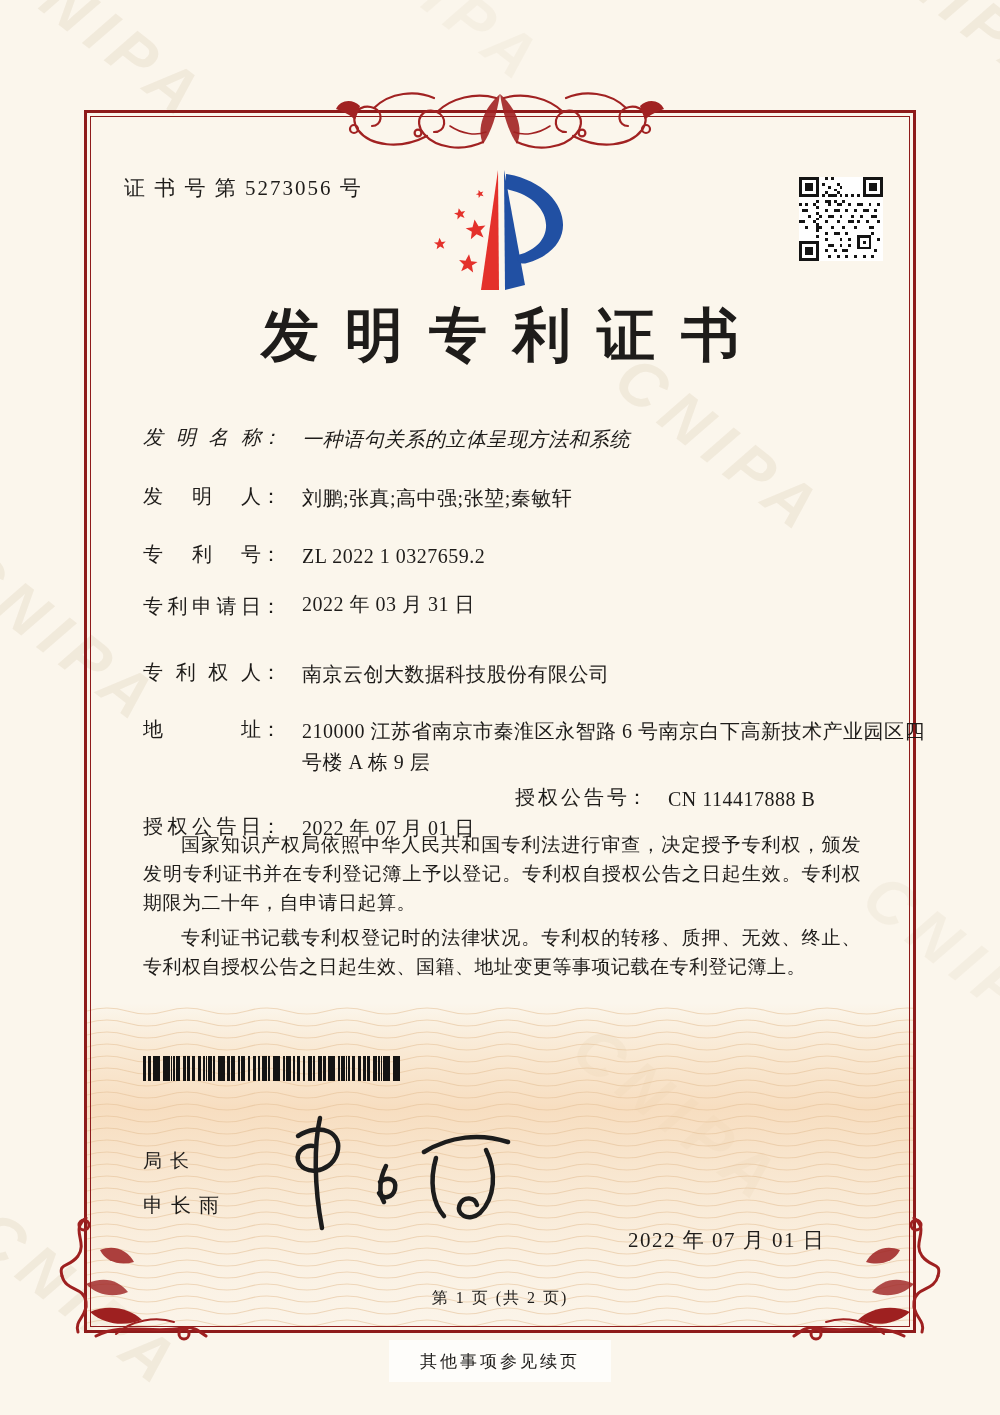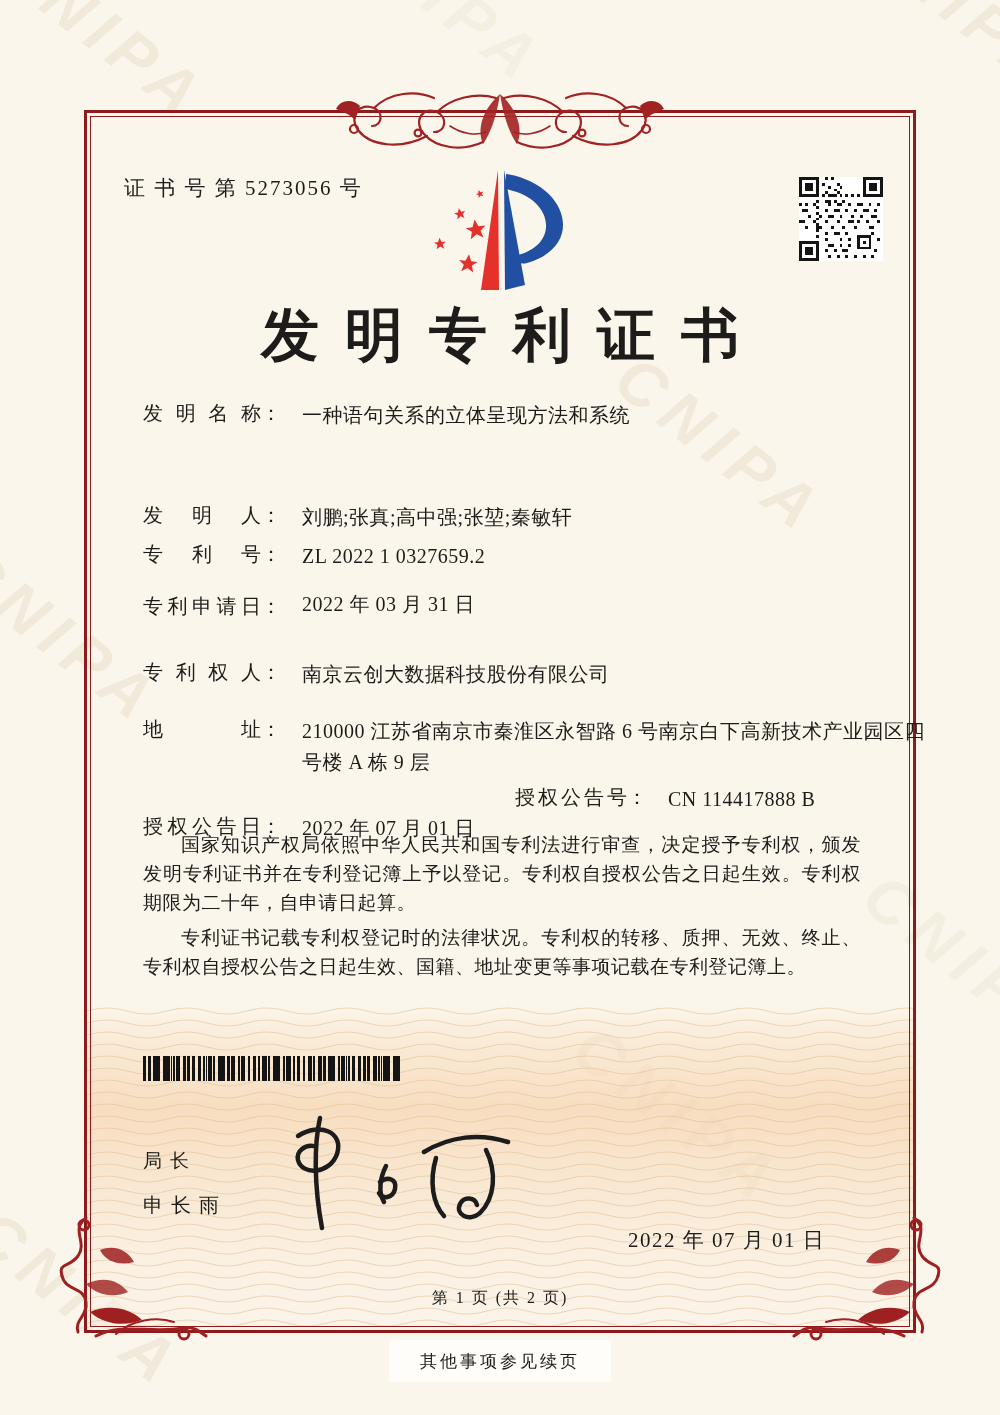--- a/index.html
+++ b/index.html
@@ -32,21 +32,21 @@
   .qr{left:799px;top:177px;width:84px;height:84px;z-index:4;}
   .logo{left:424px;top:164px;width:156px;height:136px;z-index:4;}
 
   .title{left:0;top:297px;width:100%;text-align:center;font-size:58px;font-weight:600;
          letter-spacing:26px;padding-left:26px;box-sizing:border-box;z-index:4;}
 
   .field{position:absolute;left:143px;display:flex;align-items:flex-start;font-size:20px;z-index:4;}
   .fl{display:inline-block;width:118px;text-align:justify;text-align-last:justify;}
   .fc{display:inline-block;width:22px;}
   .fv{display:inline-block;max-width:632px;line-height:31px;letter-spacing:.5px;margin-left:19px;}
-  .f1{top:400px;} .f2{top:502px;justify-content:center;} .f3{top:541px;} .f4{top:589px;align-items:flex-end;} .f5{top:659px;} .f6{top:716px;}
+  .f1{top:424px;font-style:italic;} .f2{top:483px;justify-content:center;} .f3{top:541px;} .f4{top:589px;align-items:flex-end;} .f5{top:659px;} .f6{top:716px;}
   .f7{top:813px;} .f8{top:784px;left:515px;}
   .f8 .fl{width:112px;}
 
   .bodytext{left:143px;top:830px;width:718px;z-index:4;font-size:19px;line-height:29px;}
   .bodytext p{margin:0 0 6px;text-indent:2em;text-align:justify;letter-spacing:.5px;}
 
   .barcode{left:143px;top:1056px;width:258px;height:25px;z-index:4;
     background:
       repeating-linear-gradient(90deg,#141414 0 2px,transparent 2px 5px),
       repeating-linear-gradient(90deg,#141414 0 1px,transparent 1px 7px),

